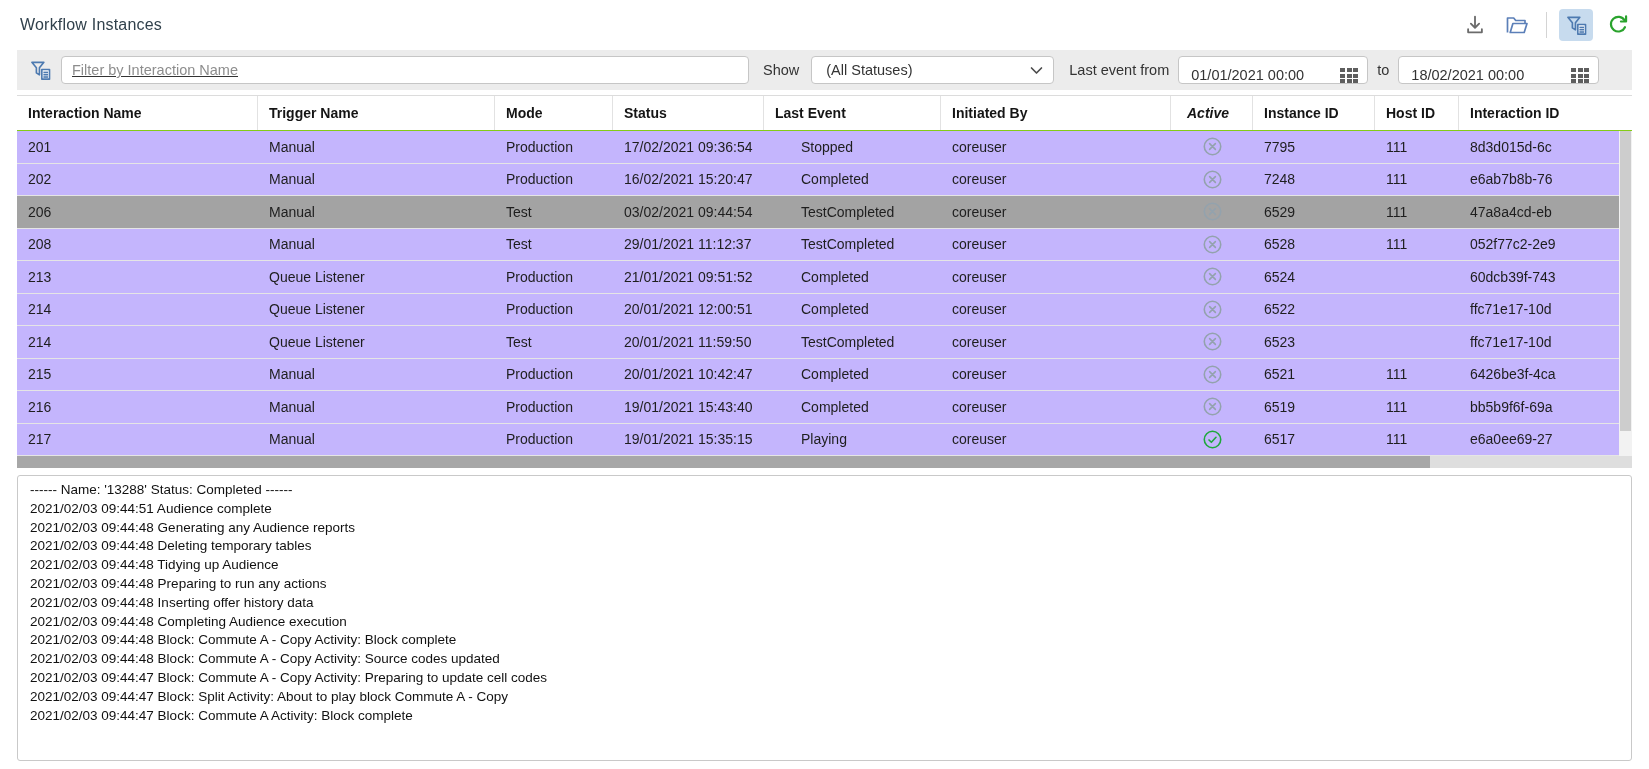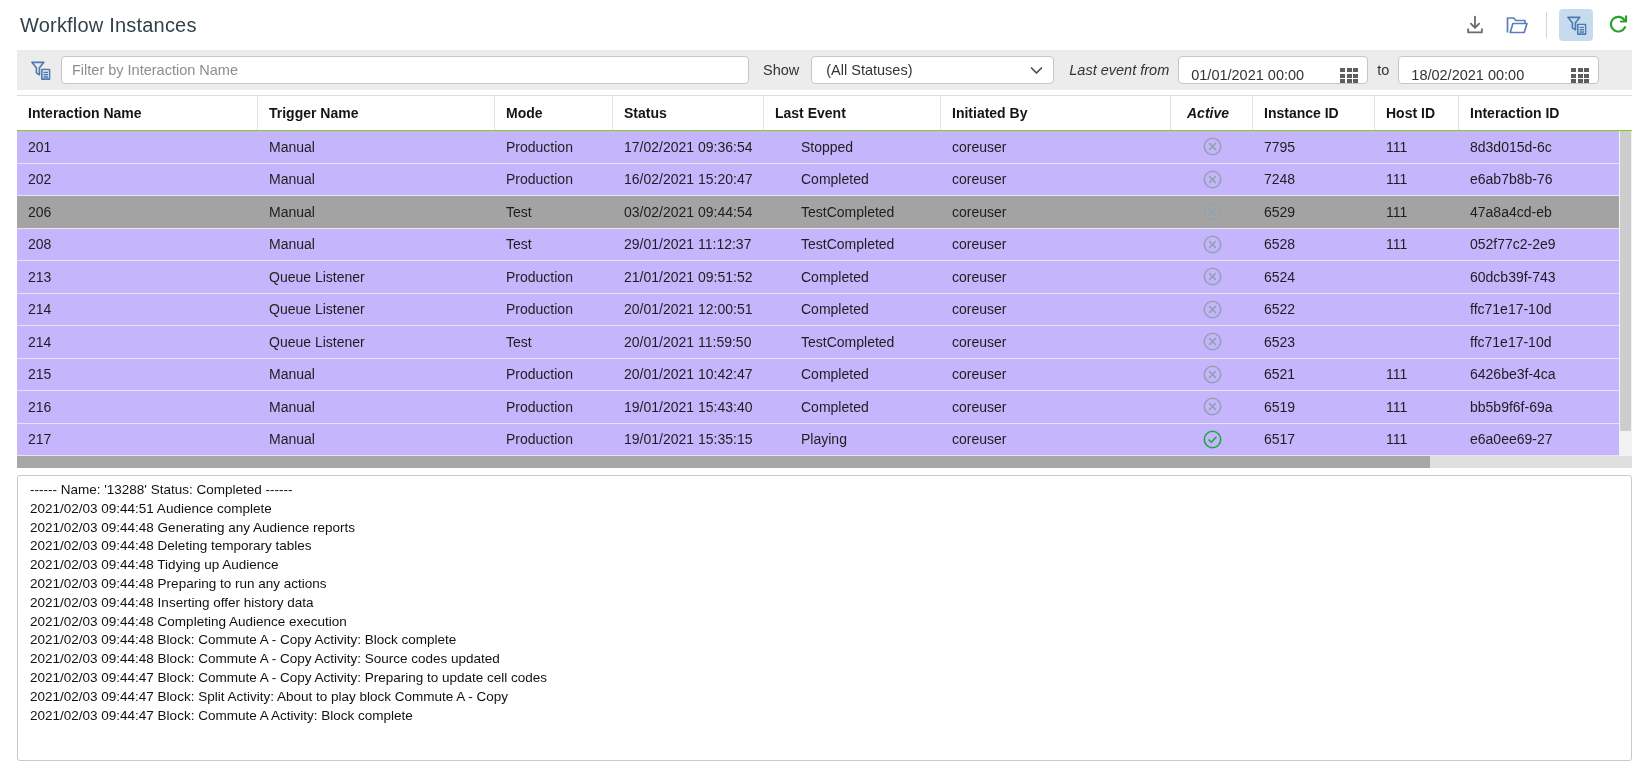--- a/index.html
+++ b/index.html
@@ -2,40 +2,40 @@
 <html><head>
 <meta charset="utf-8">
 <style>
   * { margin:0; padding:0; box-sizing:border-box; }
   html,body { background:#fff; }
   body { font-family:"Liberation Sans", sans-serif; }
   .app { position:relative; width:1649px; height:769px; background:#fff; overflow:hidden; }
 
   
   .top { display:flex; align-items:center; height:50px; padding:0 14px 0 20px; }
-  .page-title { font-size:20px; color:#31414c; letter-spacing:.2px; }
+  .page-title { font-size:16px; color:#31414c; letter-spacing:.2px; }
   .top-spacer { flex:1; }
   .icon-btn { width:34px; height:32px; display:flex; align-items:center; justify-content:center;
               border-radius:4px; cursor:pointer; margin-left:8px; }
   .icon-btn.active-toggle { background:#c7dbee; }
   .v-divider { width:1px; height:26px; background:#d4d4d4; margin-left:12px; margin-right:4px; }
 
   
   .toolbar { margin:0 17px; height:40px; background:#ececec; display:flex; align-items:center;
              padding:0 10px; }
   .tb-funnel { width:26px; height:24px; display:flex; align-items:center; justify-content:center; }
   .filter-input { margin-left:8px; width:688px; height:28px; border:1px solid #c6c6c6; border-radius:4px;
-                  padding:0 10px; font-size:14.5px; font-family:"Liberation Sans",sans-serif; color:#333; outline:none; }
+                  padding:0 10px; font-size:14.5px; font-family:"Liberation Sans",sans-serif; color:#333; outline:none;text-decoration:underline; }
   .filter-input::placeholder { color:#8d8d8d; }
   .tb-label { font-size:14.5px; color:#333; white-space:nowrap; }
   .lbl-show { margin-left:14px; }
   .dropdown { margin-left:12px; width:243px; height:28px; background:#fff; border:1px solid #c6c6c6;
               border-radius:4px; display:flex; align-items:center; padding:0 8px 0 14px; cursor:pointer; }
   .dropdown .dd-value { flex:1; font-size:14.5px; color:#333; }
-  .lbl-lastevent { margin-left:15px;font-style:italic; }
+  .lbl-lastevent { margin-left:15px; }
   .date-field { margin-left:9px; height:28px; background:#fff; border:1px solid #c6c6c6; border-radius:4px;
                 display:flex; align-items:flex-end; padding:0 9px 0 12px; cursor:text; }
   .date-field .date-value { font-size:14.5px; color:#333; white-space:nowrap; }
   .date-1 { width:190px; }
   .date-2 { width:201px; }
   .lbl-to { margin-left:9px; }
   .cal-icon { margin-left:auto; display:grid; grid-template-columns:repeat(3,5px); grid-auto-rows:4px;
               gap:1.5px; cursor:pointer; }
   .cal-icon i { background:#5e5e5e; display:block; }
 

